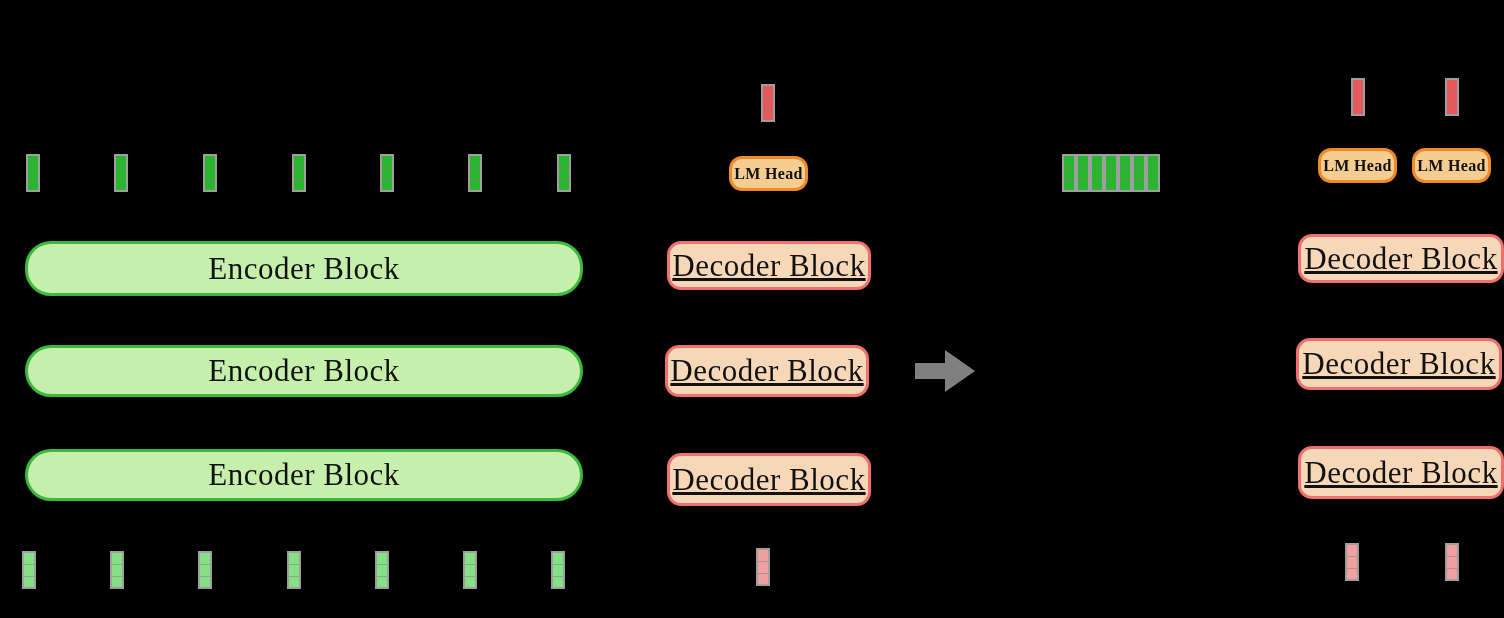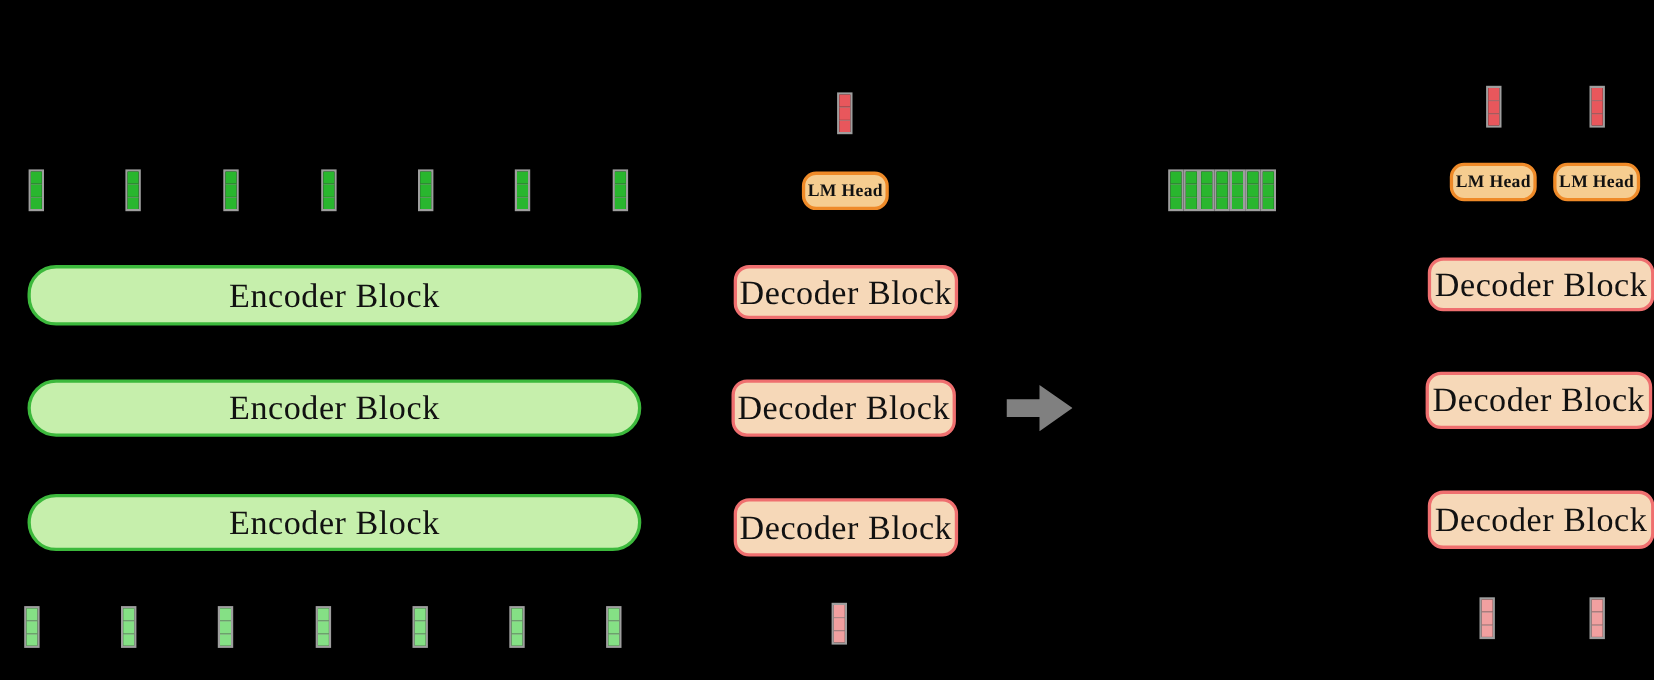--- a/index.html
+++ b/index.html
@@ -30,21 +30,21 @@
     display:flex;align-items:center;justify-content:center;
     color:#111;white-space:nowrap;
     font-family:"Liberation Serif", serif;
   }
   .block.encoder{
     background:#c6efac;border:3px solid #3cb93c;border-radius:26px;
     font-size:31px;letter-spacing:.5px;
   }
   .block.decoder{
     background:#f6d8b8;border:3px solid #ef6f6f;border-radius:14px;
-    font-size:31px;letter-spacing:.5px;
+    font-size:31px;letter-spacing:.5px;text-decoration:underline;
   }
   .block.lmhead{
     background:#f6cd90;border:3px solid #ef8a28;border-radius:13px;
     font-size:16px;font-weight:bold;letter-spacing:.3px;
   }
 
   
   .arrow{position:absolute;}
 </style>
 </head>

